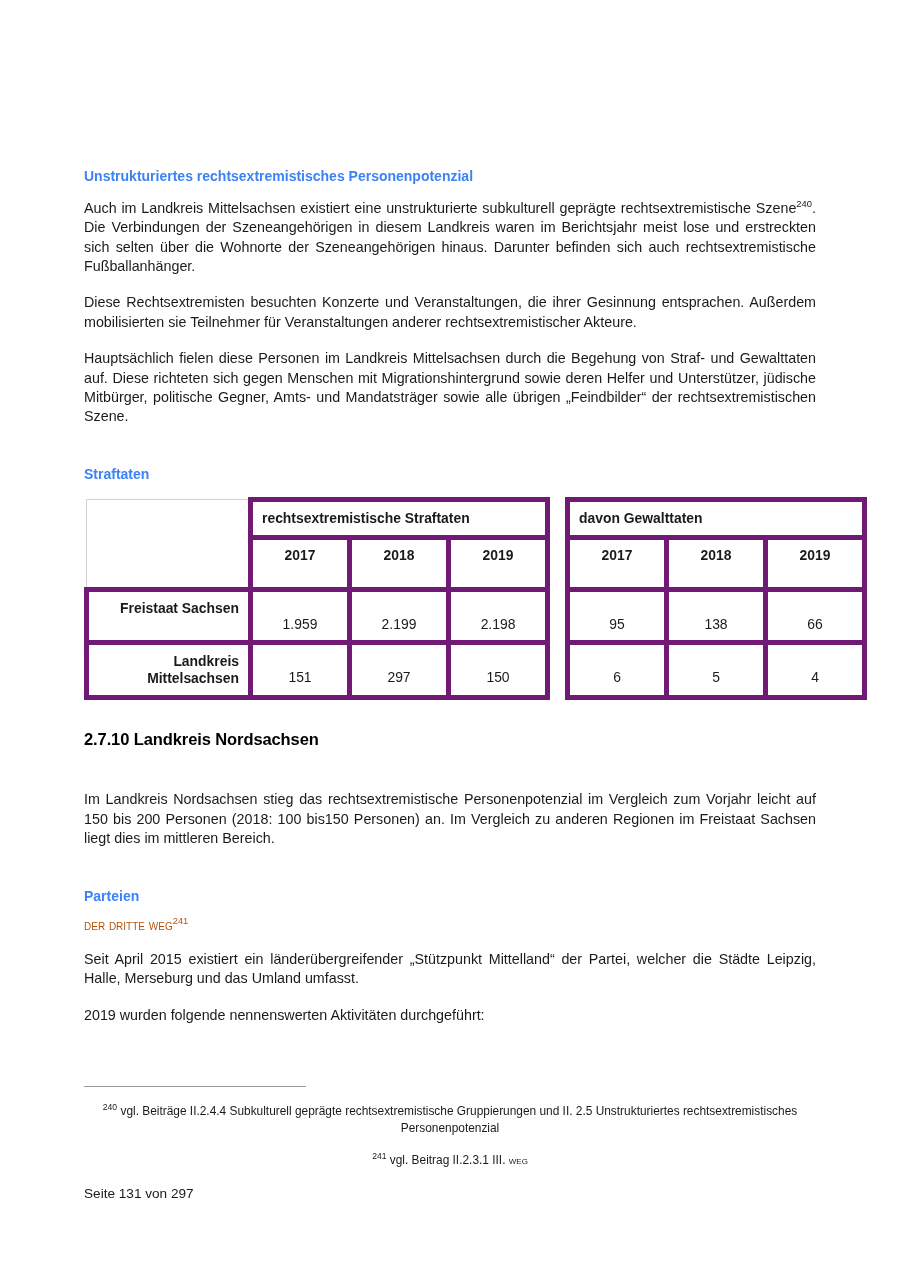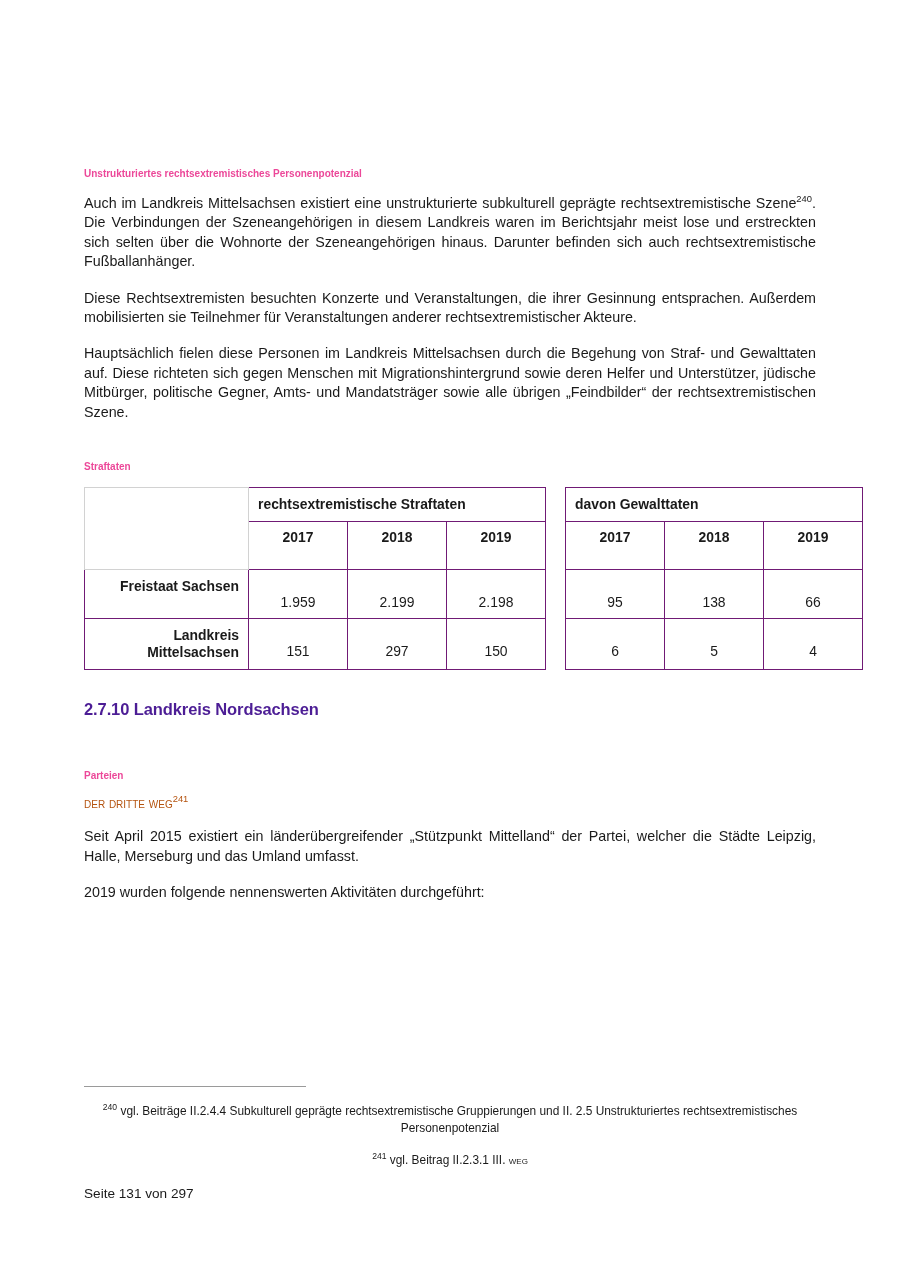--- a/index.html
+++ b/index.html
@@ -26,29 +26,29 @@
   .content {
     position: absolute;
     left: 84px;
     top: 168px;
     width: 732px;
   }
 
   h2.section-heading {
     font-size: 16.5px;
     font-weight: bold;
-    color: #4c1d95;
-    margin: 0 0 17px 0;
+    color: #000000;
+    margin: 0 0 30px 0;
     letter-spacing: -0.1px;
     line-height: 1.2;
   }
   h3.sub-heading {
-    font-size: 10px;
-    font-weight: bold;
-    color: #ec4899;
+    font-size: 14px;
+    font-weight: bold;
+    color: #3b82f6;
     margin: 0 0 14px 0;
     line-height: 1.2;
   }
   h4.party-heading {
     font-size: 13.6px;
     font-weight: normal;
     color: #b4530f;
     margin: 0 0 15px 0;
     line-height: 1.2;
     font-variant: small-caps;
@@ -76,21 +76,21 @@
   .spacer-lg { height: 30px; }
 
   
   table.stats {
     border-collapse: collapse;
     width: 688px;
     table-layout: fixed;
     margin: 0;
   }
   table.stats td, table.stats th {
-    border: 1px solid #701a75;
+    border: 5px solid #701a75;
     padding: 5px 7px;
     font-size: 13.6px;
     color: #1a1a1a;
     vertical-align: top;
     font-weight: normal;
     text-align: center;
   }
   table.stats th.grouphead {
     text-align: left;
     font-weight: bold;
@@ -232,20 +232,21 @@
         </tr>
       </tbody>
     </table>
 
     <div class="spacer-lg"></div>
 
     <h2 class="section-heading">2.7.10 Landkreis Nordsachsen</h2>
 
     <div class="spacer-sm"></div>
 
+    <p class="body-text">Im Landkreis Nordsachsen stieg das rechtsextremistische Personenpotenzial im Vergleich zum Vorjahr leicht auf 150 bis 200 Personen (2018: 100 bis150 Personen) an. Im Vergleich zu anderen Regionen im Freistaat Sachsen liegt dies im mittleren Bereich.</p>
 
     <div class="spacer-md"></div>
 
     <h3 class="sub-heading">Parteien</h3>
 
     <h4 class="party-heading"><span>Der Dritte Weg</span><sup class="fnref">241</sup></h4>
 
     <p class="body-text">Seit April 2015 existiert ein länderübergreifender „Stützpunkt Mittelland“ der Partei, welcher die Städte Leipzig, Halle, Merseburg und das Umland umfasst.</p>
 
     <p class="body-text">2019 wurden folgende nennenswerten Aktivitäten durchgeführt:</p>

